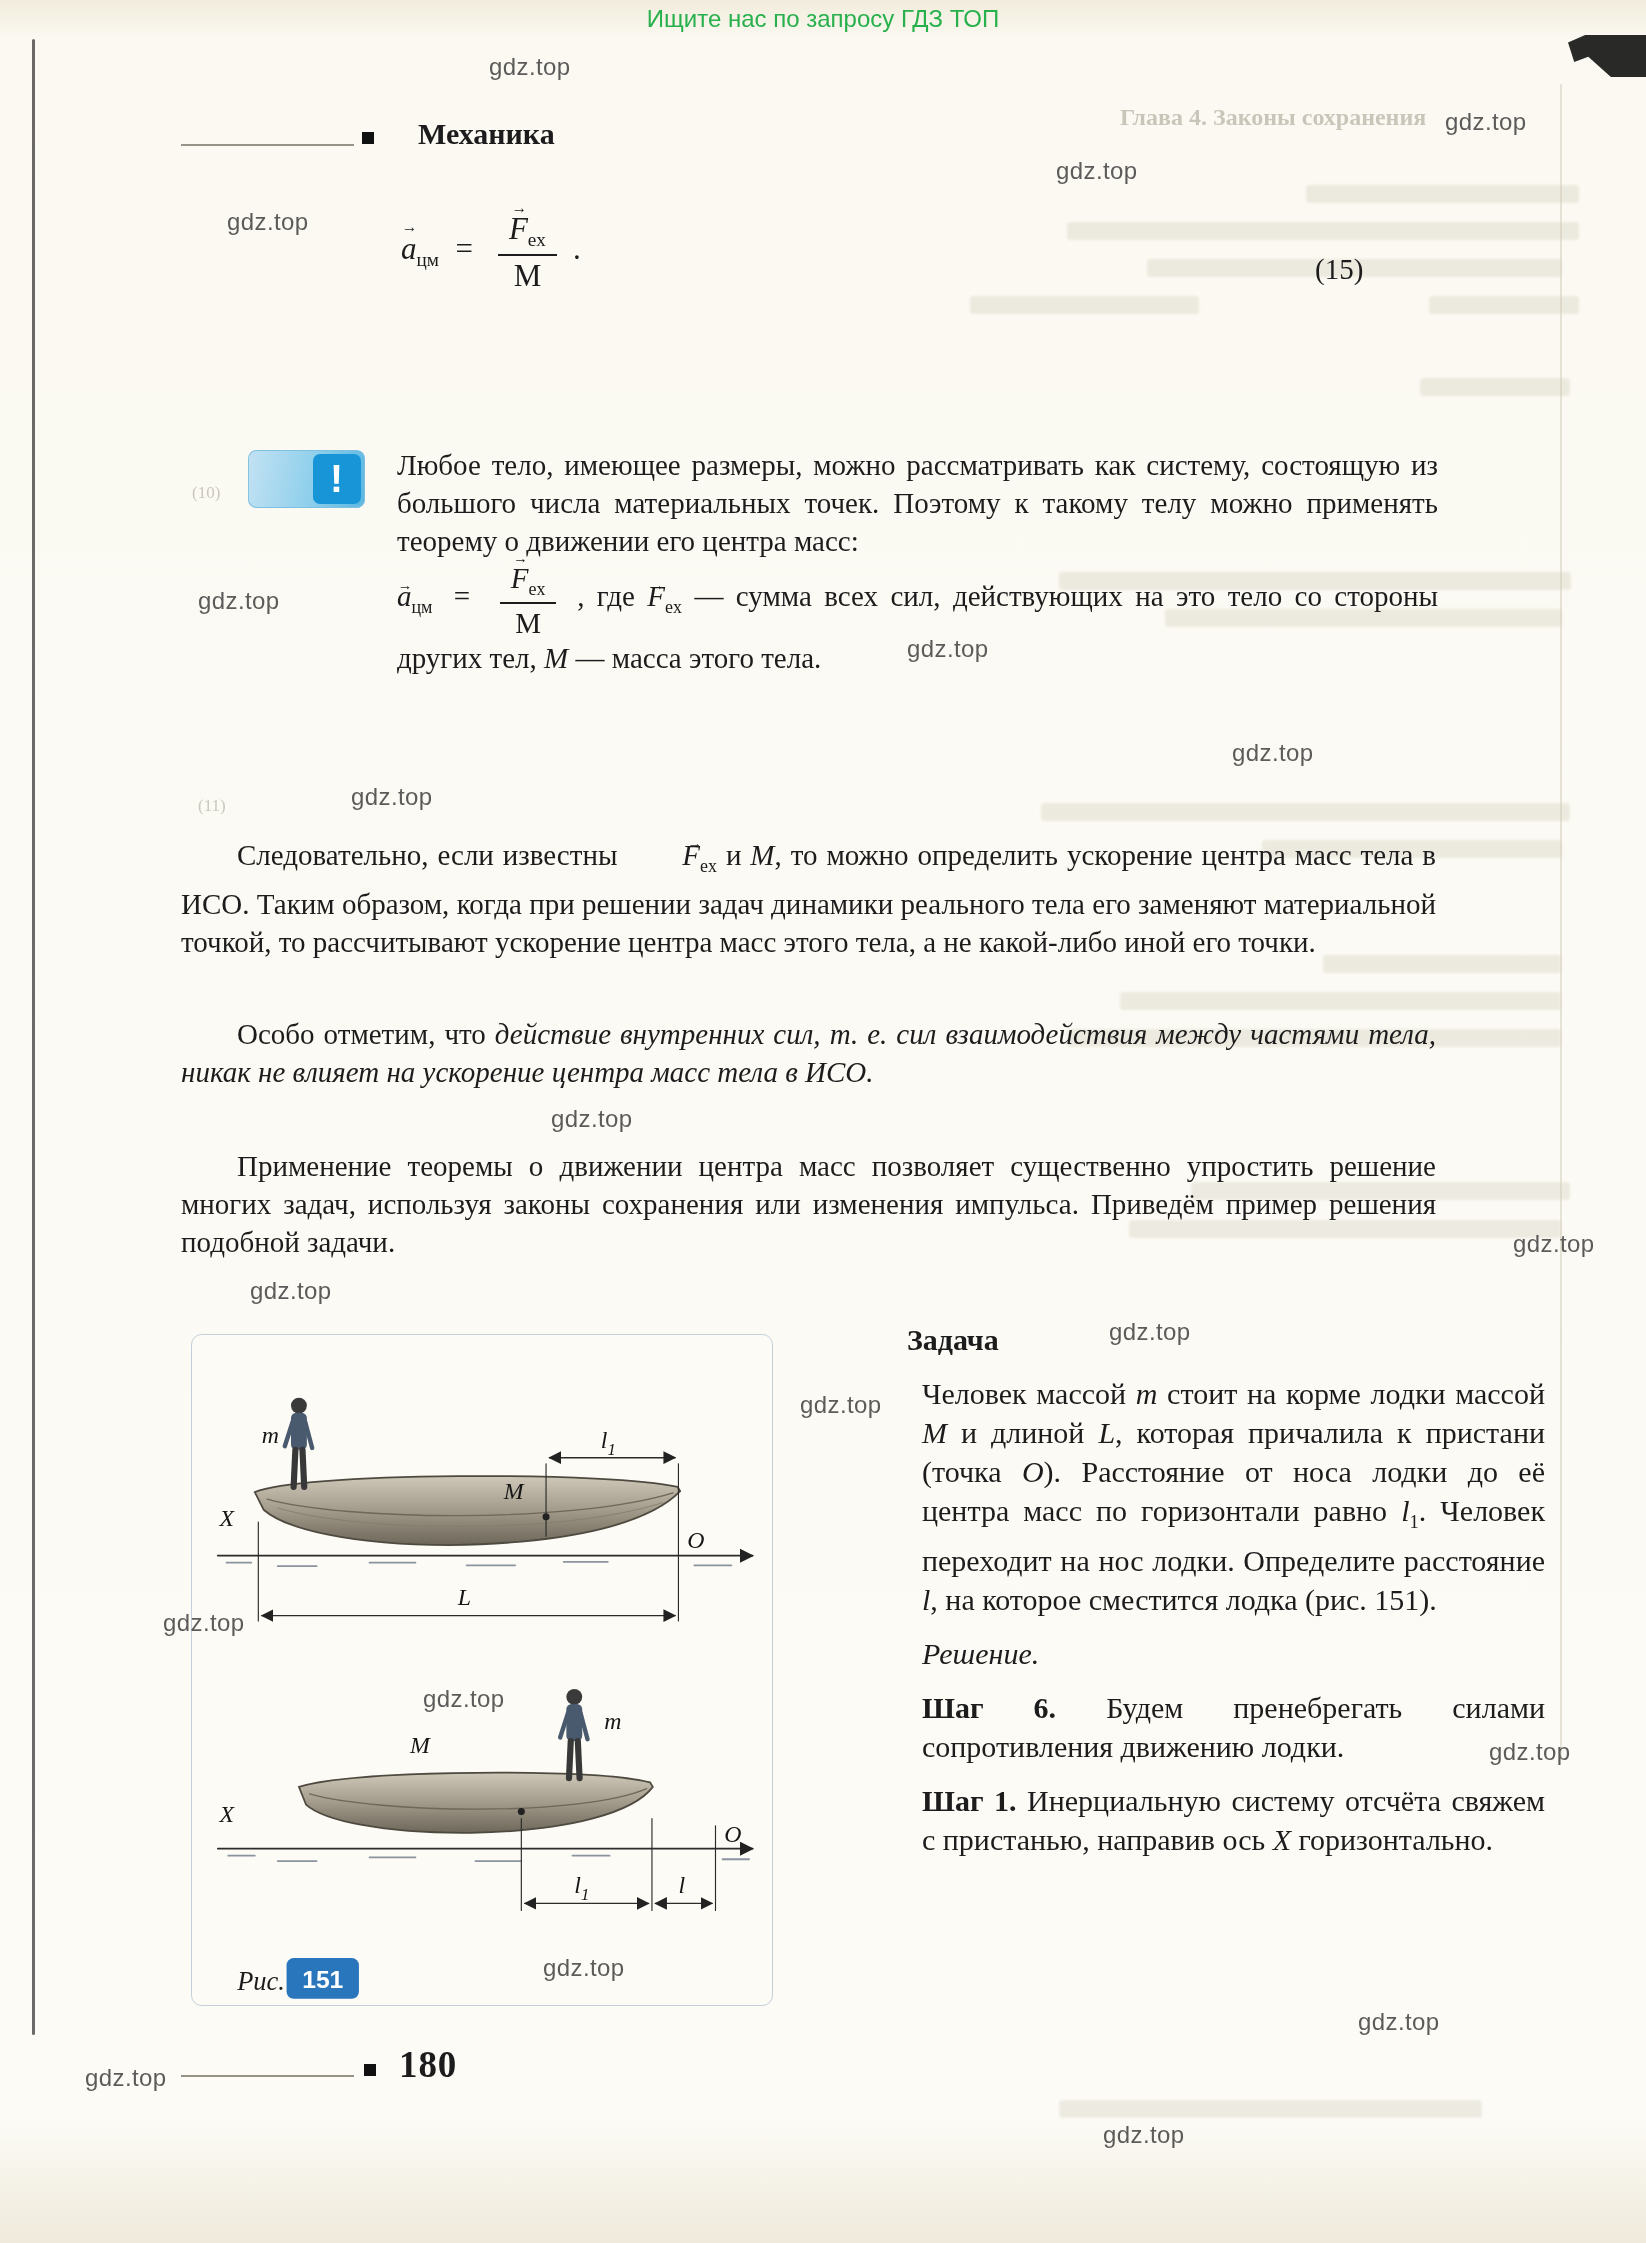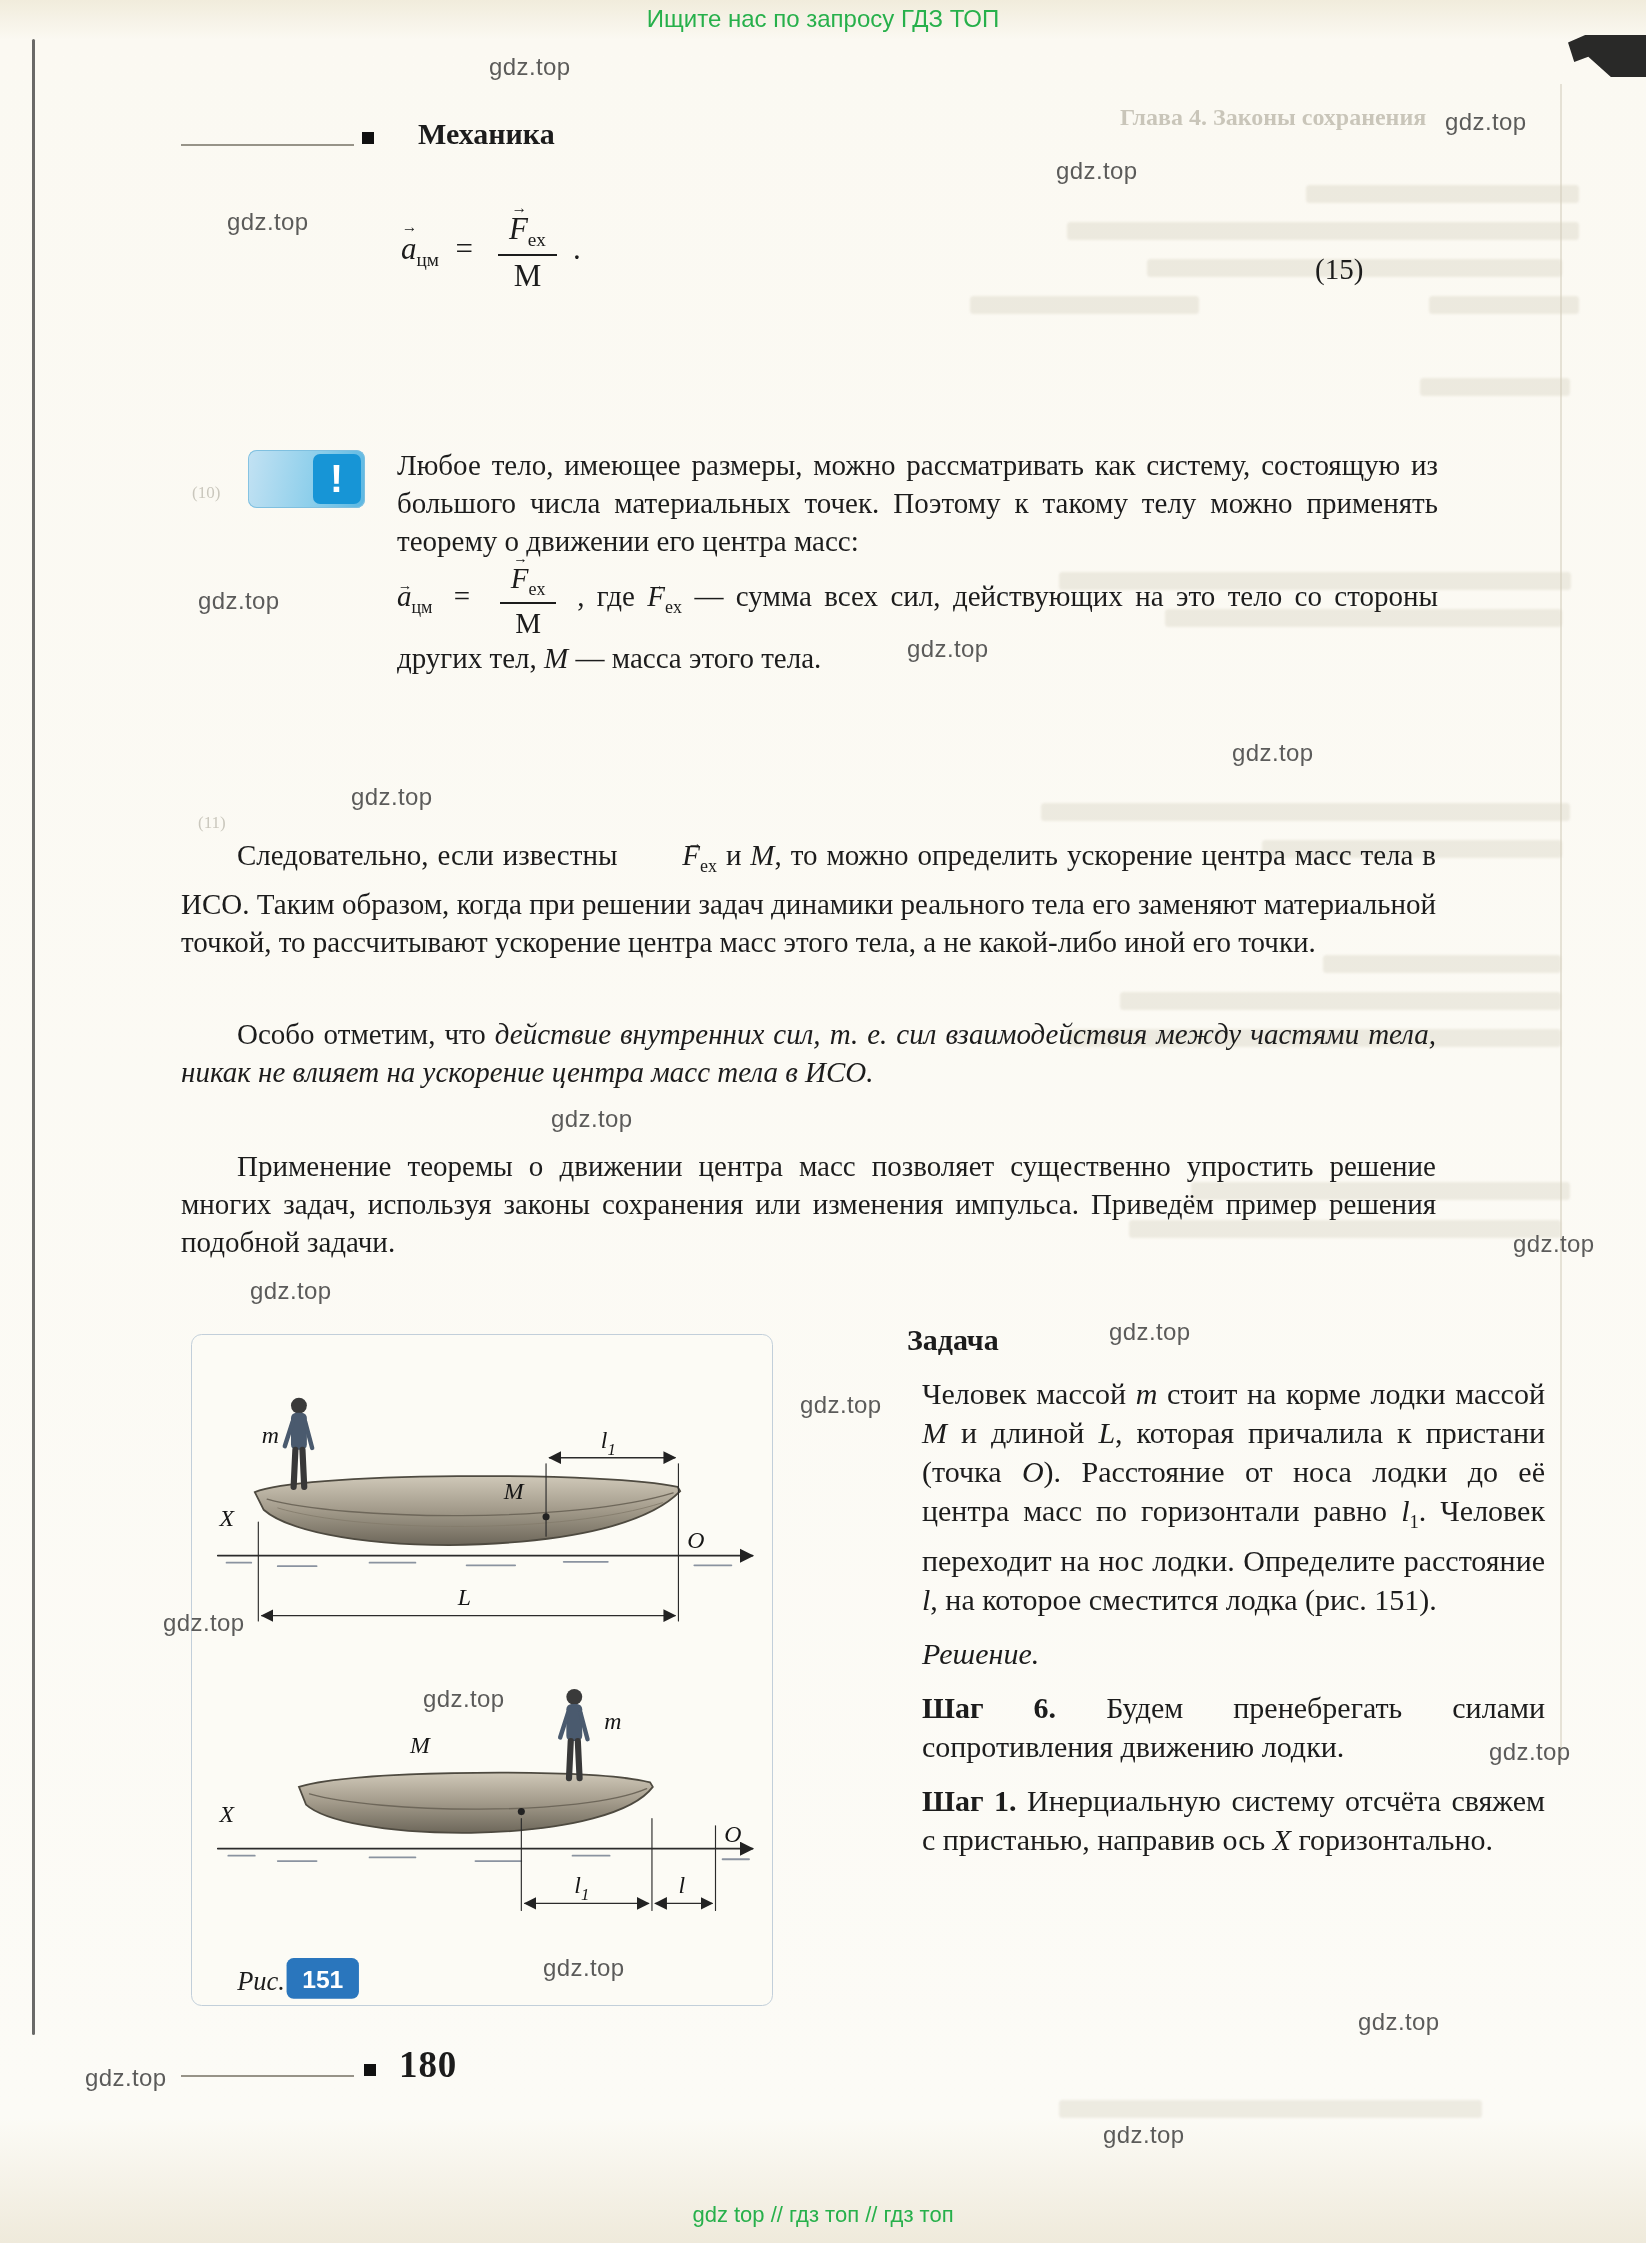--- a/index.html
+++ b/index.html
@@ -57,21 +57,21 @@
   b.step{font-weight:bold;}
 </style>
 </head>
 <body>
 
 <div class="page">
 
   <div>
     <div class="bleed-txt" style="left:1120px;top:104px;">Глава 4. Законы сохранения</div>
     <div class="bleed-eq" style="left:192px;top:483px;">(10)</div>
-    <div class="bleed-eq" style="left:198px;top:796px;margin-top:17px;">(11)</div>
+    <div class="bleed-eq" style="left:198px;top:796px;">(11)</div>
     <div class="bb" style="left:1306px;top:185px;width:273px;"></div>
     <div class="bb" style="left:1067px;top:222px;width:512px;"></div>
     <div class="bb" style="left:1147px;top:259px;width:415px;"></div>
     <div class="bb" style="left:970px;top:296px;width:229px;"></div>
     <div class="bb" style="left:1429px;top:296px;width:150px;"></div>
     <div class="bb" style="left:1420px;top:378px;width:150px;"></div>
     <div class="bb" style="left:1059px;top:572px;width:512px;"></div>
     <div class="bb" style="left:1165px;top:609px;width:397px;"></div>
     <div class="bb" style="left:1041px;top:803px;width:529px;"></div>
     <div class="bb" style="left:1262px;top:840px;width:300px;"></div>
@@ -81,21 +81,20 @@
     <div class="bb" style="left:1191px;top:1182px;width:379px;"></div>
     <div class="bb" style="left:1129px;top:1220px;width:432px;"></div>
     <div class="bb" style="left:1059px;top:2100px;width:423px;"></div>
   </div>
 
   <div class="spine"></div>
   <div class="corner"></div>
   <div class="edge-line"></div>
 
   <div class="green-top">Ищите нас по запросу ГДЗ ТОП</div>
-  <div class="green-bot">gdz top  //  гдз топ  //  гдз топ</div>
 
   <span class="wm" style="left:489px;top:53px;">gdz.top</span>
   <span class="wm" style="left:1445px;top:108px;">gdz.top</span>
   <span class="wm" style="left:1056px;top:157px;">gdz.top</span>
   <span class="wm" style="left:227px;top:208px;">gdz.top</span>
   <span class="wm" style="left:198px;top:587px;">gdz.top</span>
   <span class="wm" style="left:907px;top:635px;">gdz.top</span>
   <span class="wm" style="left:1232px;top:739px;">gdz.top</span>
   <span class="wm" style="left:351px;top:783px;">gdz.top</span>
   <span class="wm" style="left:551px;top:1105px;">gdz.top</span>

